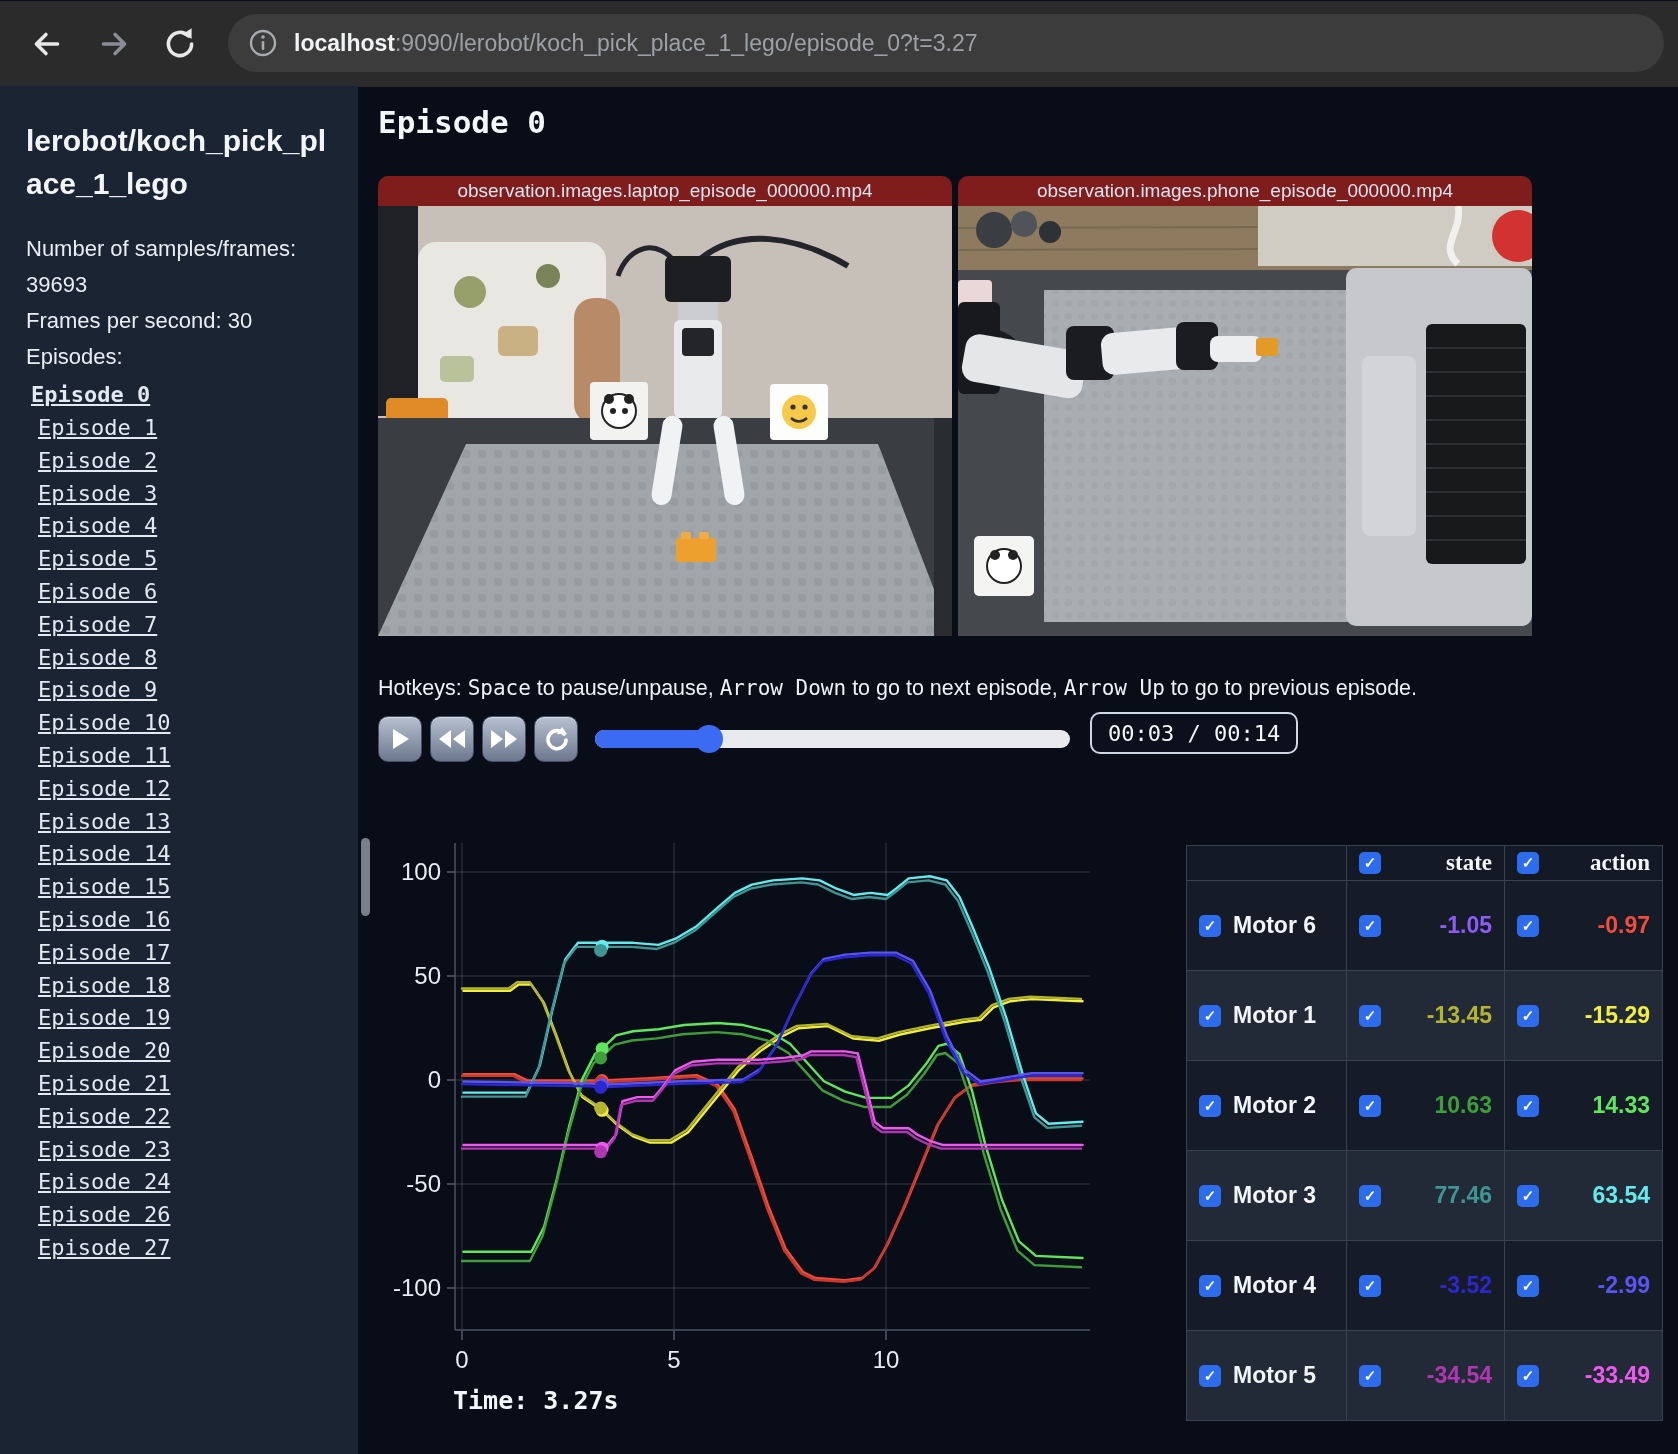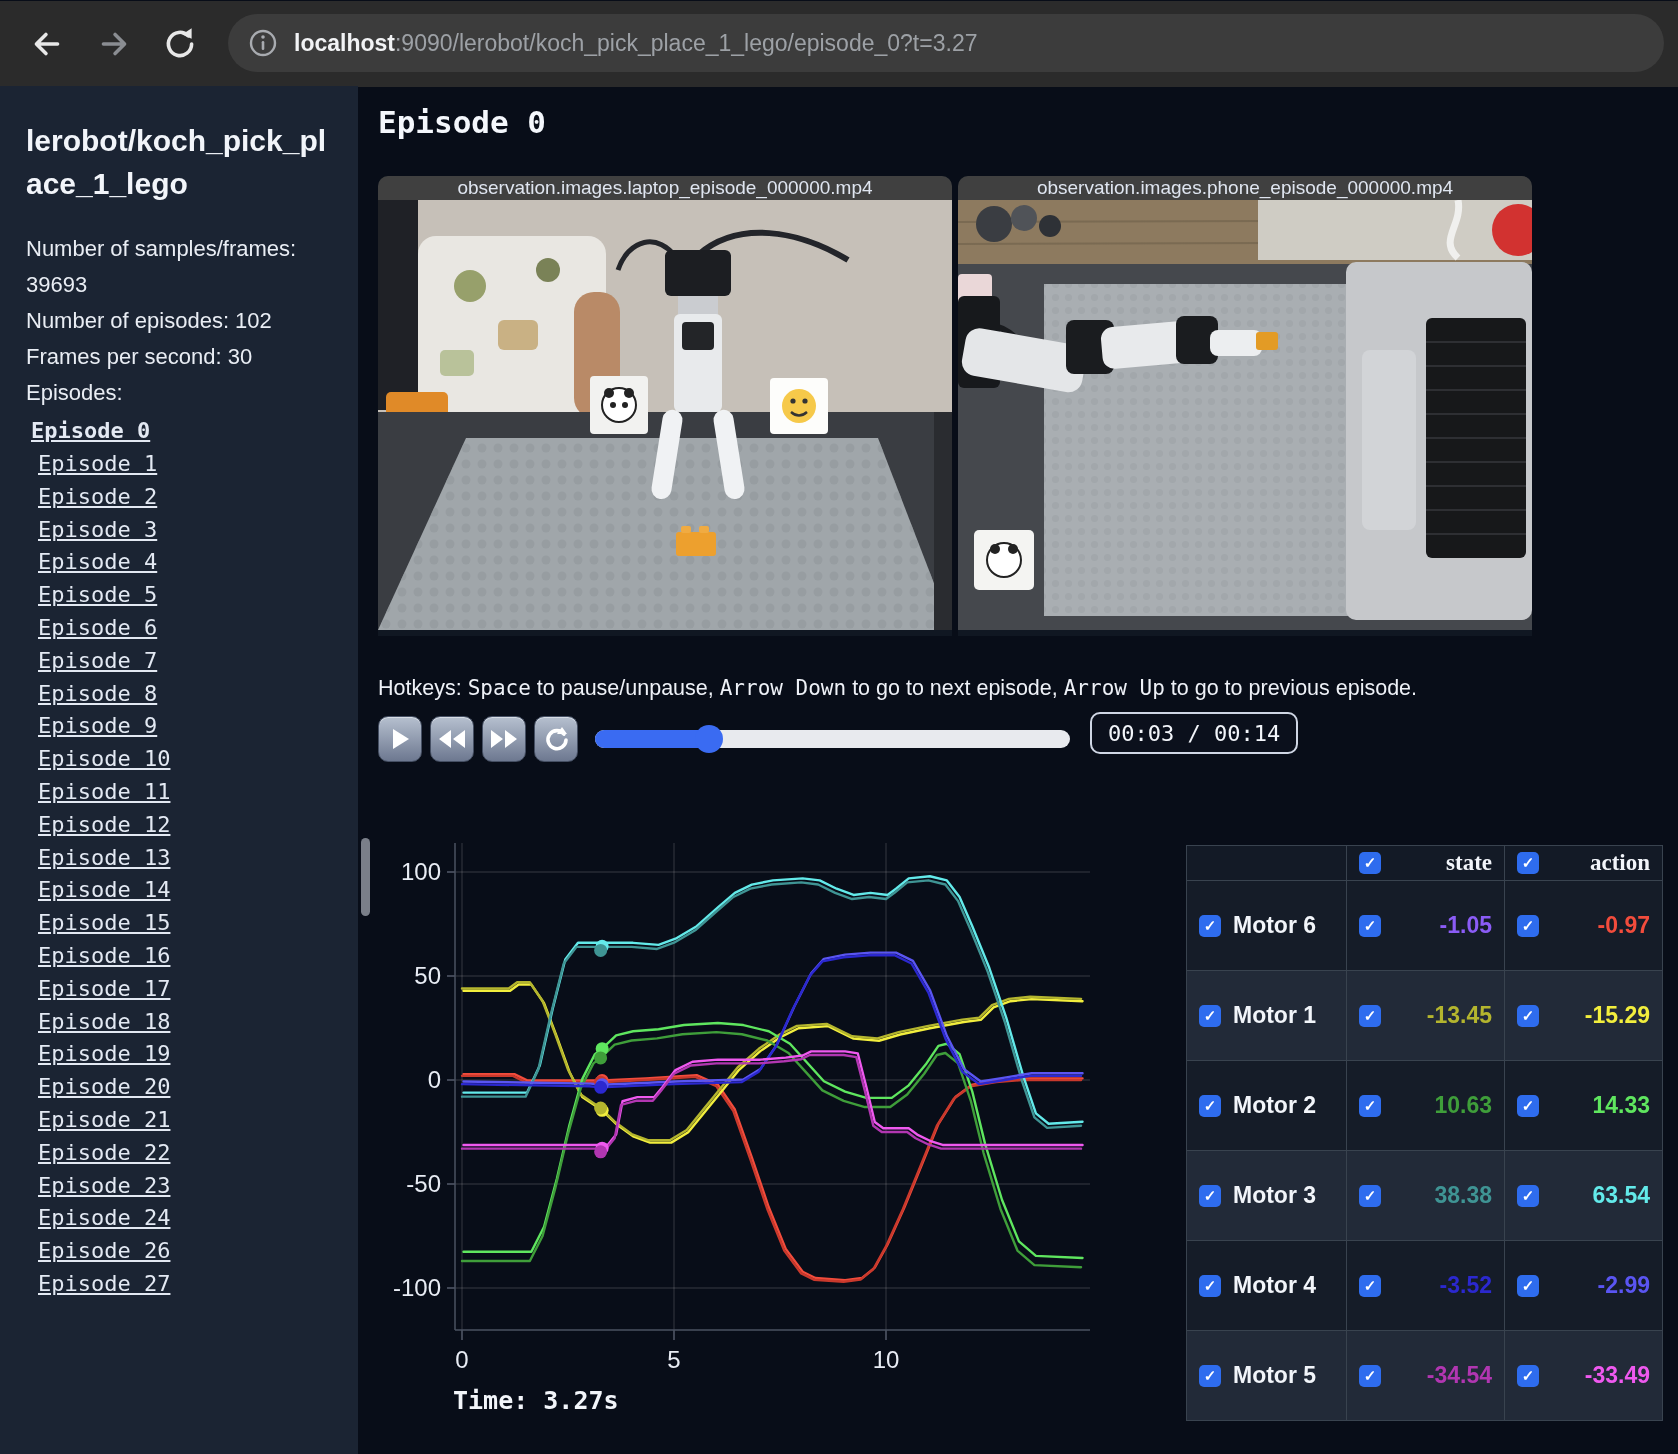--- a/index.html
+++ b/index.html
@@ -41,21 +41,21 @@
   }
   .ep-list a.active { font-weight:bold; margin-left:-7px; }
 
   
   .main { position:absolute; left:358px; top:86px; width:1320px; height:1368px; }
   .sthumb { position:absolute; left:3px; top:752px; width:9px; height:78px; background:#8e949e; border-radius:5px; opacity:.85; }
   .main h2 { position:absolute; left:20px; top:18px; margin:0; font-family:"DejaVu Sans Mono", monospace; font-size:31px; font-weight:bold; color:#f4f7fc; }
 
   figure.video { position:absolute; top:90px; width:574px; height:460px; margin:0; border-radius:10px 10px 0 0; overflow:hidden; background:#101722; }
   figure.video.v-left { left:20px; } figure.video.v-right { left:600px; }
-  figcaption { height:24px; background:#404040; color:#dfe5f0; font-size:19px; display:flex; align-items:center; justify-content:center; }
+  figcaption { height:30px; background:#7f1d1d; color:#dfe5f0; font-size:19px; display:flex; align-items:center; justify-content:center; }
   svg.scene { display:block; }
 
   .hotkeys { position:absolute; left:20px; top:568px; font-size:21.5px; color:#eef1f7; }
   .hotkeys .k { font-family:"DejaVu Sans Mono", monospace; font-size:21px; }
 
   .pbtn {
     position:absolute; top:630px; width:44px; height:46px; border-radius:10px; padding:0;
     background:linear-gradient(#b6c0cf,#6d7890); border:1px solid #454f63;
     box-shadow:inset 0 1px 0 rgba(255,255,255,.45); cursor:pointer;
     display:flex; align-items:center; justify-content:center;
@@ -116,21 +116,20 @@
       <circle cx="15" cy="9" r="1.8" fill="#a8abb0"></circle>
     </svg>
     <span class="url"><b>localhost</b><span>:9090/lerobot/koch_pick_place_1_lego/episode_0?t=3.27</span></span>
   </div>
 </div>
 
 <aside class="sidebar">
   <h1>lerobot/koch_pick_place_1_lego</h1>
   <div class="stats">
     <p>Number of samples/frames: 39693</p>
-    <p>Number of episodes: 102</p>
     <p>Frames per second: 30</p>
     <p>Episodes:</p>
   </div>
   <nav class="ep-list">
       <a href="#" class="active">Episode 0</a>
       <a href="#">Episode 1</a>
       <a href="#">Episode 2</a>
       <a href="#">Episode 3</a>
       <a href="#">Episode 4</a>
       <a href="#">Episode 5</a>
@@ -427,21 +426,21 @@
         <tr>
           <td class="col-motor">
             <div class="cellmotor">
               <span class="cb">✓</span>
               <span class="mlabel">Motor 3</span>
             </div>
           </td>
           <td class="col-val">
             <div class="cellflex">
               <span class="cb">✓</span>
-              <span class="vlabel" style="color: rgb(63, 148, 148);">38.38</span>
+              <span class="vlabel" style="color: rgb(63, 148, 148);">77.46</span>
             </div>
           </td>
           <td class="col-val">
             <div class="cellflex">
               <span class="cb">✓</span>
               <span class="vlabel" style="color: rgb(99, 234, 234);">63.54</span>
             </div>
           </td>
         </tr>
         <tr>

